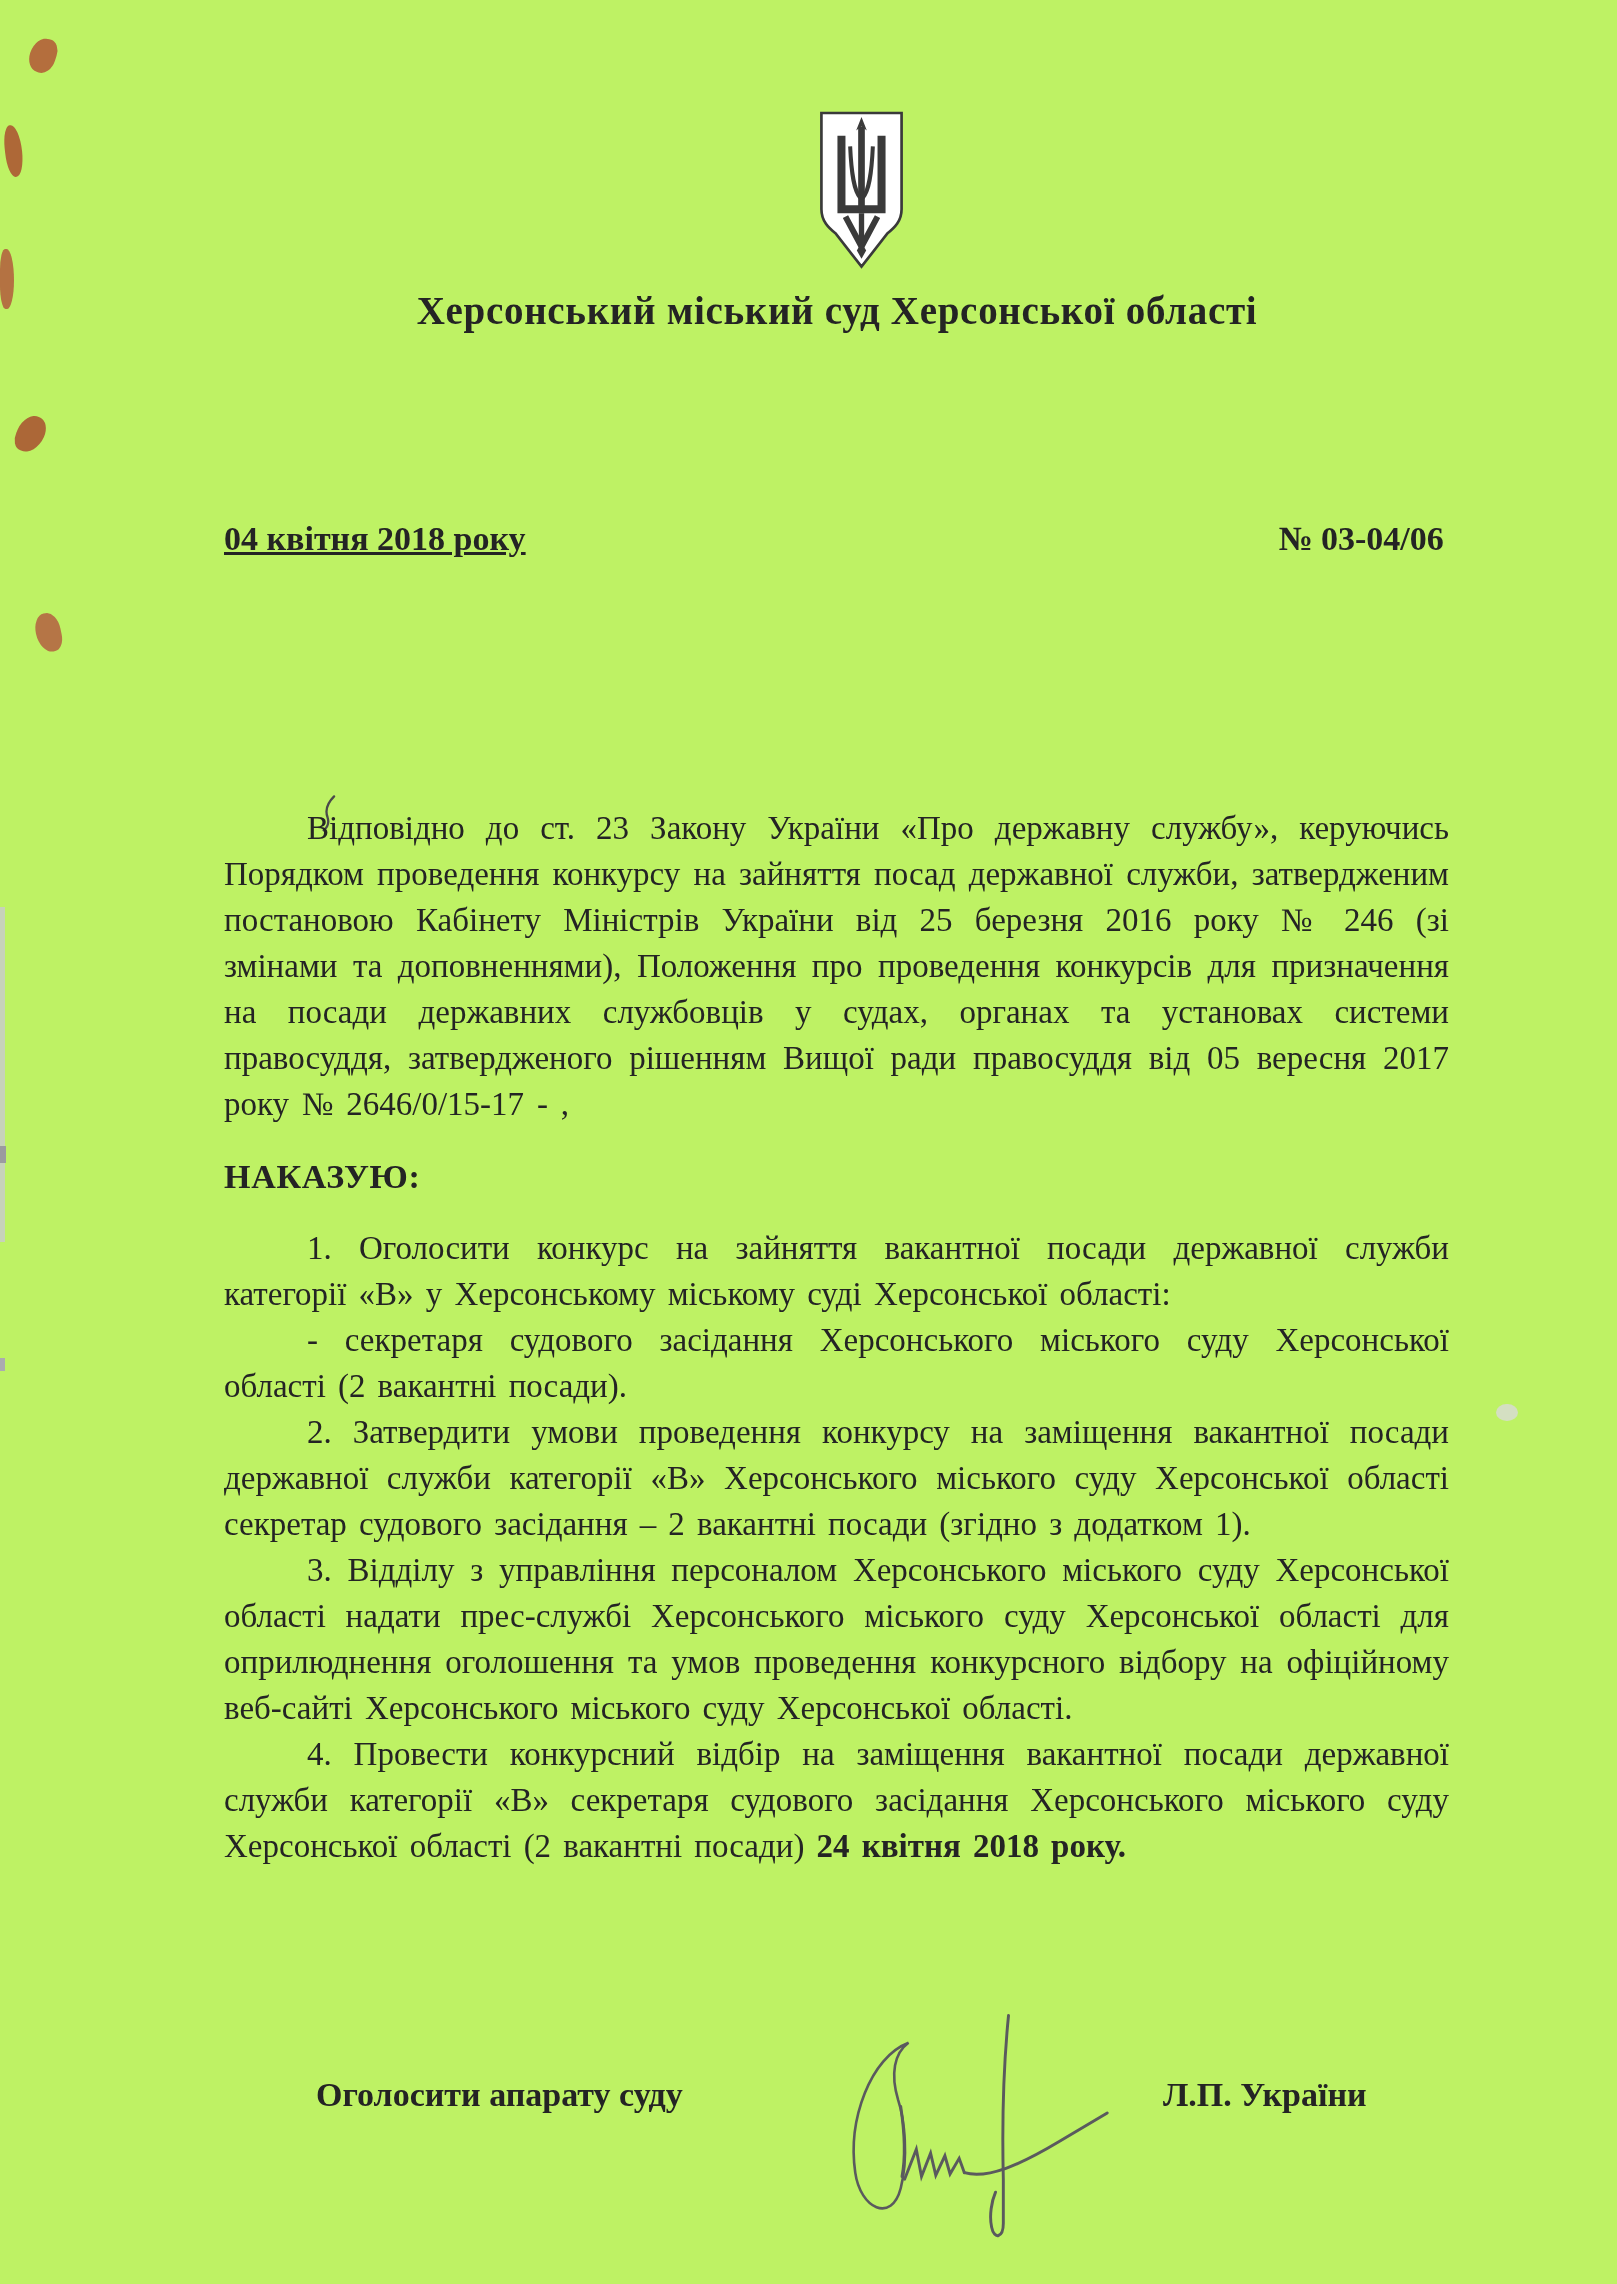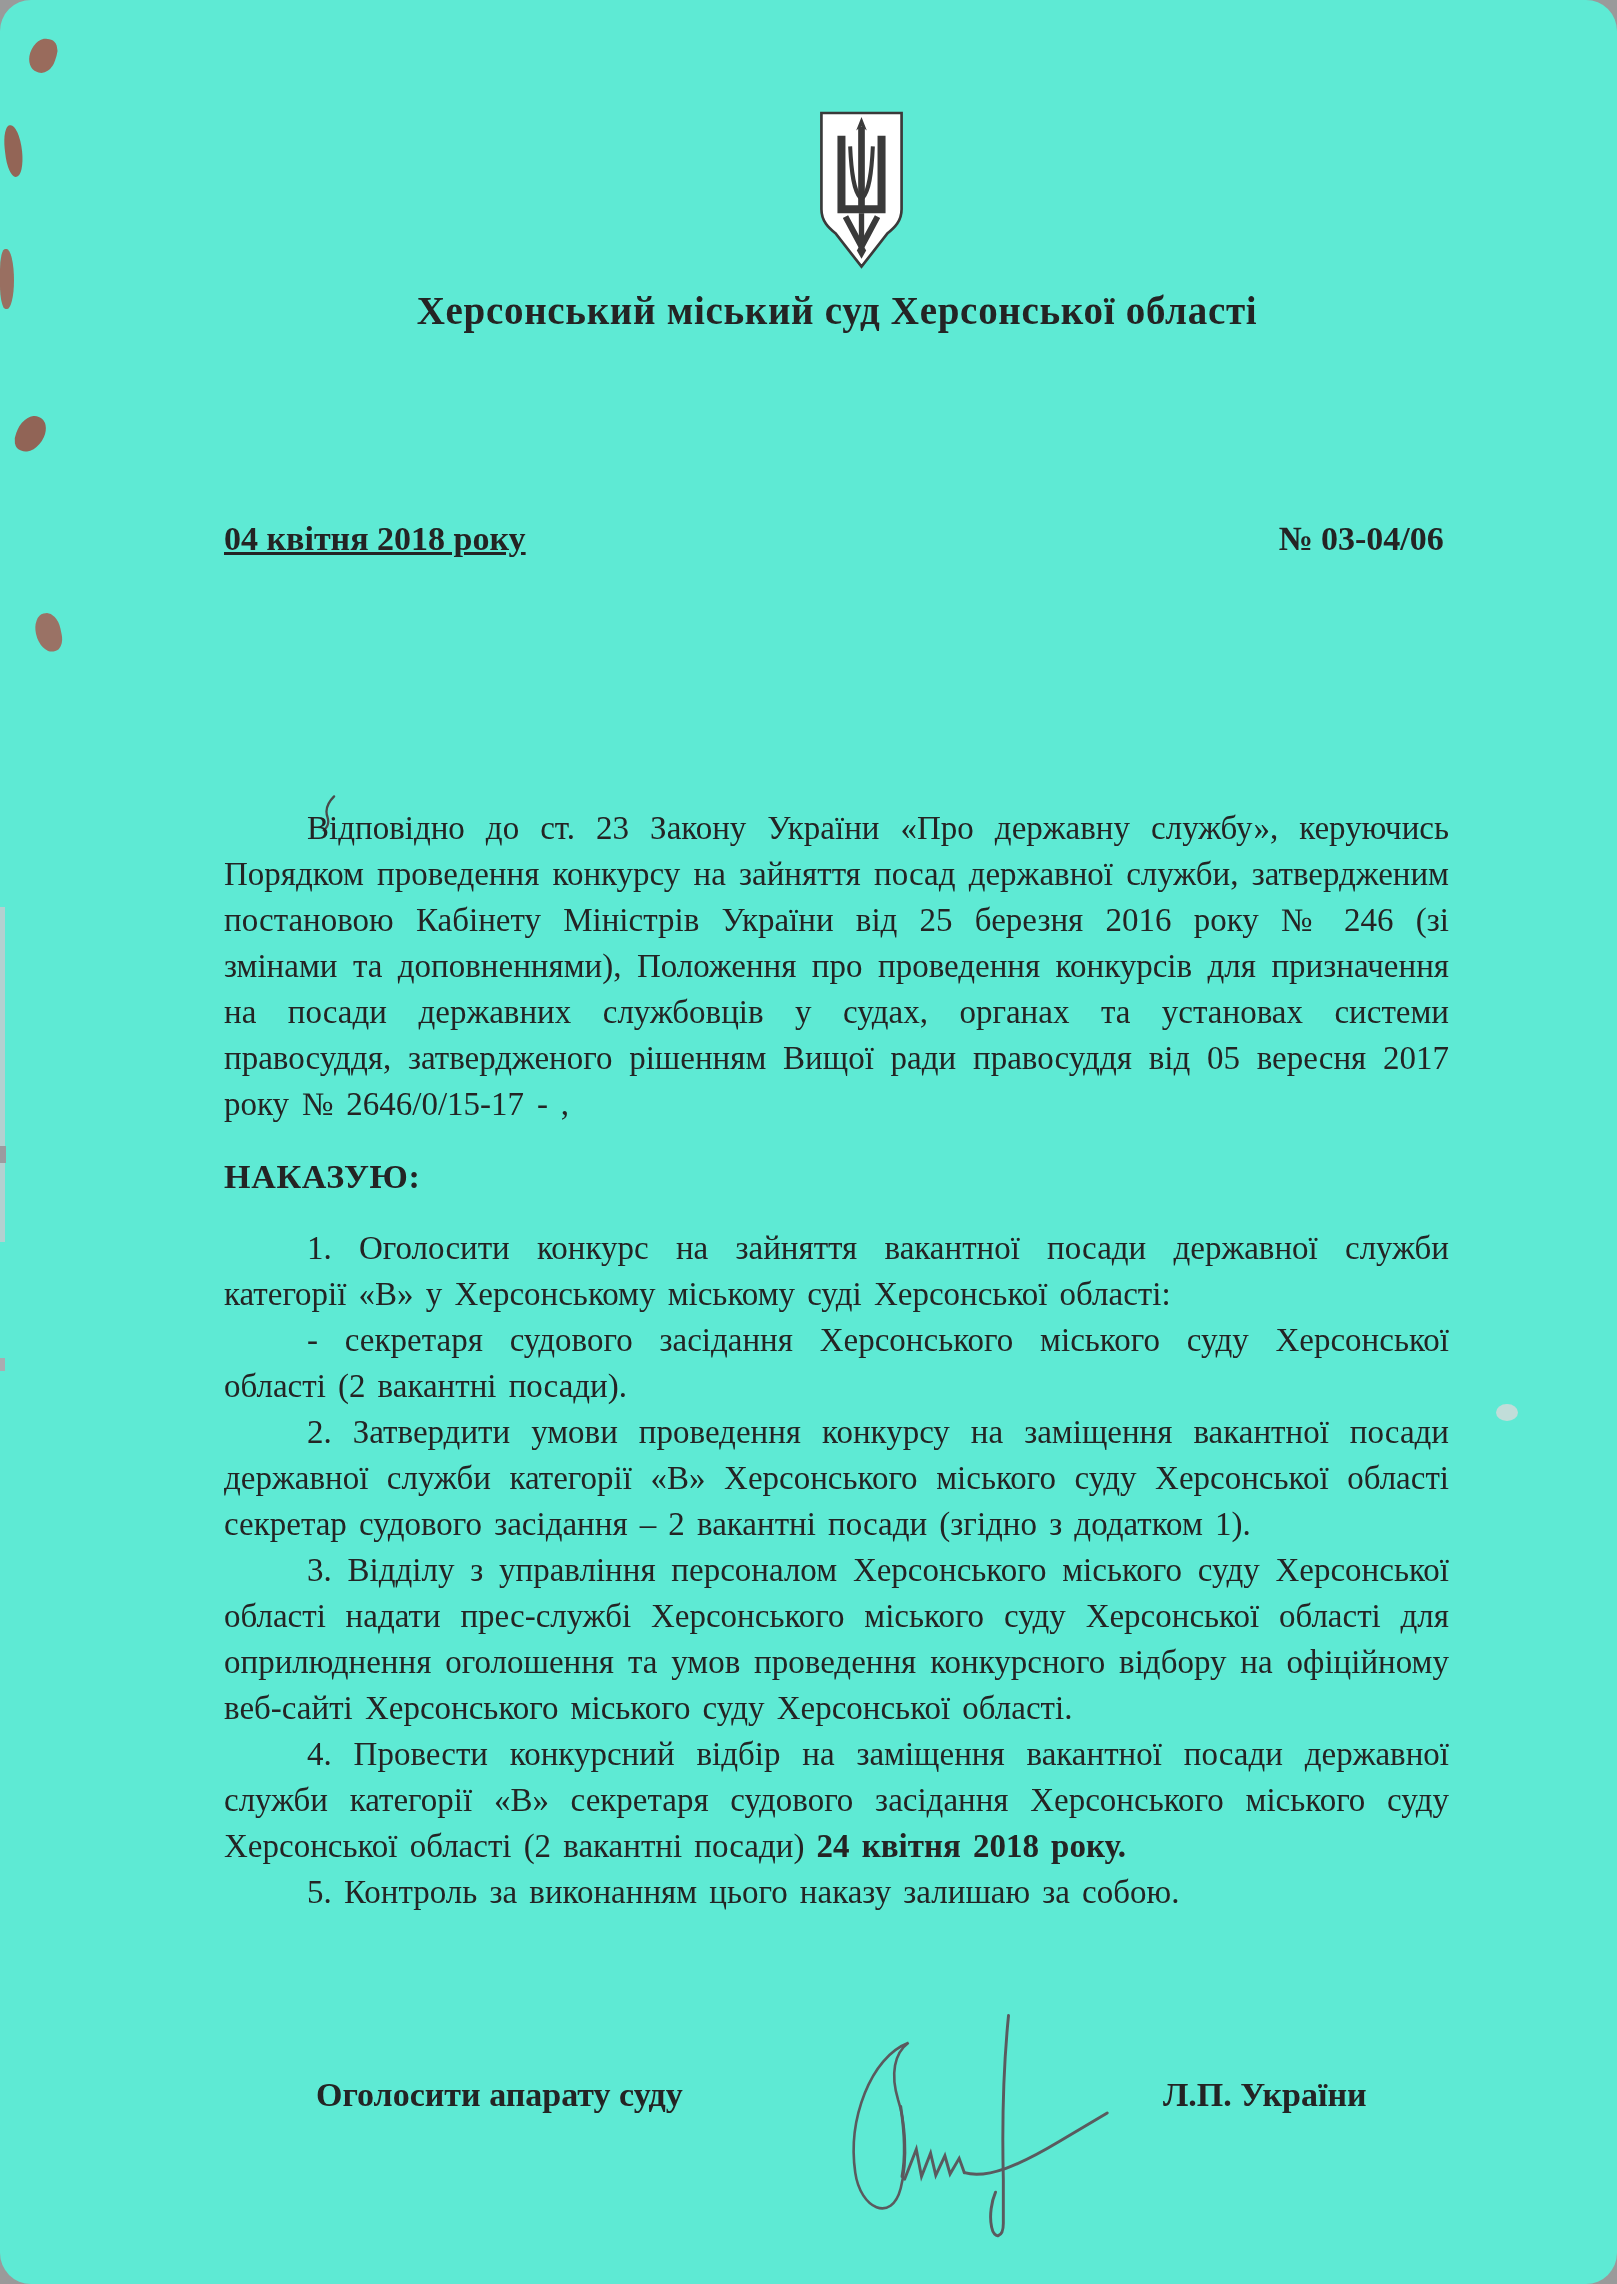--- a/index.html
+++ b/index.html
@@ -1,25 +1,24 @@
 <!DOCTYPE html>
 <html lang="uk" style="font-size:10.4px"><head>
 <meta charset="utf-8">
 <title>Document</title>
 <style>
   html,body{margin:0;padding:0;background:#9a9a9a;}
   .page{
     position:relative;
     width:1617px;height:2284px;
-    background:#5eead4;
+    background:#bef264;
     margin:0 auto;
     overflow:hidden;
     font-family:"Liberation Serif","DejaVu Serif",serif;
     color:#242424;
-    border-radius:31px;
   }
   .abs{position:absolute;}
   
   .emblem{left:812px;top:109px;width:99px;height:167px;}
   
   .court-name{
     left:224px;top:288px;width:1226px;
     font-size:39px;font-weight:bold;text-align:center;
     letter-spacing:0.7px;white-space:nowrap;
   }
@@ -114,21 +113,20 @@
   <div class="abs preamble">Відповідно до ст. 23 Закону України «Про державну службу», керуючись Порядком проведення конкурсу на зайняття посад державної служби, затвердженим постановою Кабінету Міністрів України від 25 березня 2016 року № 246 (зі змінами та доповненнями), Положення про проведення конкурсів для призначення на посади державних службовців у судах, органах та установах системи правосуддя, затвердженого рішенням Вищої ради правосуддя від 05 вересня 2017 року № 2646/0/15-17 - ,</div>
 
   <div class="abs order-heading">НАКАЗУЮ:</div>
 
   <div class="abs items">
     <p>1. Оголосити конкурс на зайняття вакантної посади державної служби категорії «В» у Херсонському міському суді Херсонської області:</p>
     <p>- секретаря судового засідання Херсонського міського суду Херсонської області (2 вакантні посади).</p>
     <p>2. Затвердити умови проведення конкурсу на заміщення вакантної посади державної служби категорії «В» Херсонського міського суду Херсонської області секретар судового засідання – 2 вакантні посади (згідно з додатком 1).</p>
     <p>3. Відділу з управління персоналом Херсонського міського суду Херсонської області надати прес-службі Херсонського міського суду Херсонської області для оприлюднення оголошення та умов проведення конкурсного відбору на офіційному веб-сайті Херсонського міського суду Херсонської області.</p>
     <p><span>4. Провести конкурсний відбір на заміщення вакантної посади державної служби категорії «В» секретаря судового засідання Херсонського міського суду Херсонської області (2 вакантні посади) </span><span class="b">24 квітня 2018 року.</span></p>
-    <p>5. Контроль за виконанням цього наказу залишаю за собою.</p>
   </div>
 
   <div class="abs edge-line"></div>
   <div class="abs edge-dash1"></div>
   <div class="abs edge-dash2"></div>
   <div class="abs smudge"></div>
 
   <div class="abs sig-position">Оголосити апарату суду</div>
 
   <div class="abs sig-mark">

